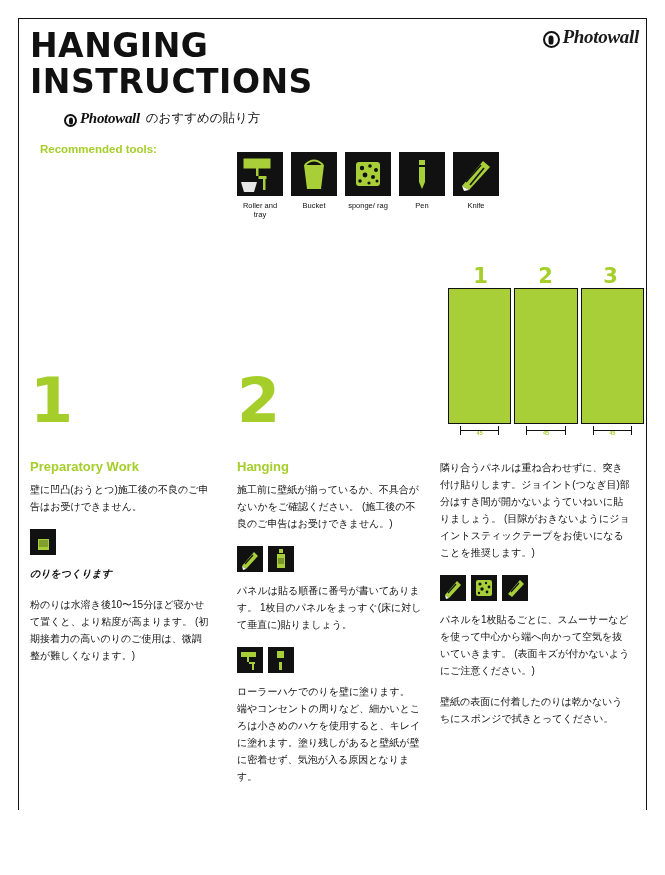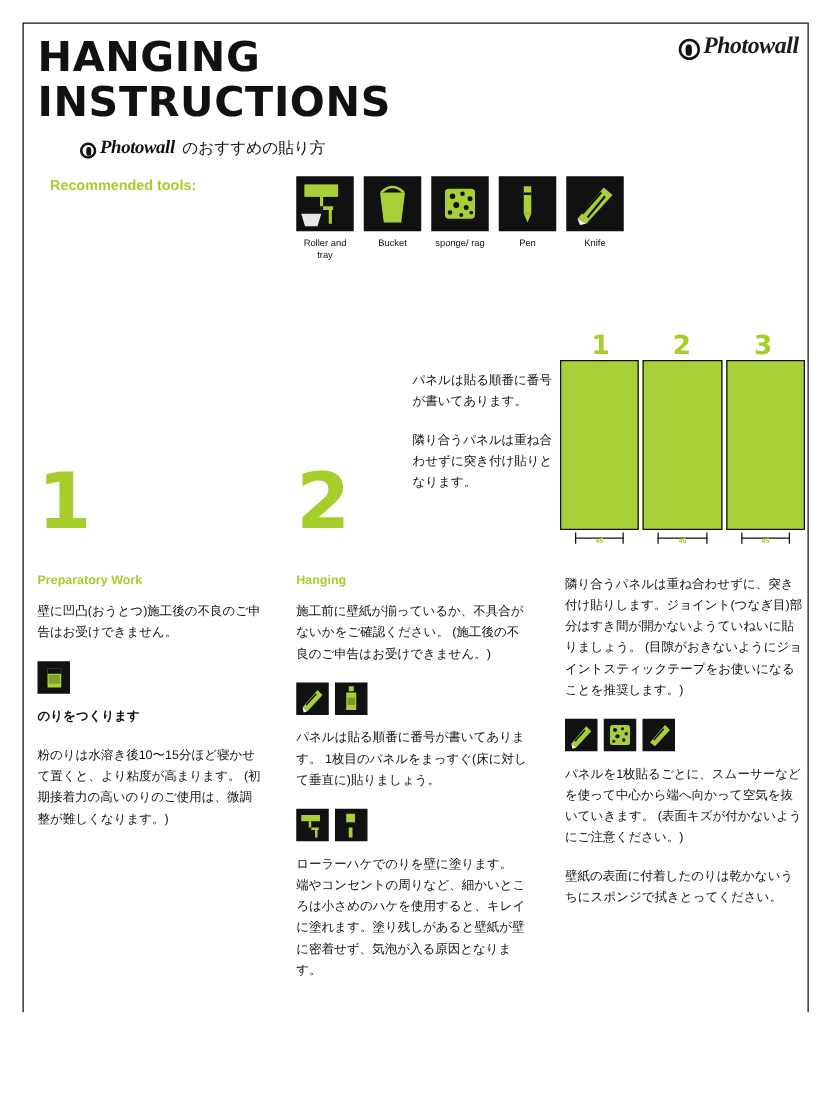--- a/index.html
+++ b/index.html
@@ -96,21 +96,21 @@
     left: 30px;
     top: 143px;
     color: #a6ce2b;
     font-size: 11.5px;
     font-weight: bold;
     margin-left: 10px;
   }
   .tools-row {
     position: absolute;
     left: 237px;
-    top: 141px;
+    top: 152px;
     display: flex;
     gap: 8px;
   }
   .tool {
     width: 46px;
     text-align: center;
   }
   .tool-icon {
     width: 46px;
     height: 44px;
@@ -134,21 +134,21 @@
     color: #a6ce2b;
     line-height: 62px;
   }
   .num1 { left: 30px; top: 370px; }
   .num2 { left: 237px; top: 370px; }
 
   
   .sec-head {
     position: absolute;
     color: #a6ce2b;
-    font-size: 10px;
+    font-size: 13px;
     font-weight: bold;
   }
   .h-prep { left: 30px; top: 459px; }
   .h-hang { left: 237px; top: 459px; }
 
   
   .panel-nums {
     position: absolute;
     top: 264px;
     left: 448px;
@@ -222,26 +222,27 @@
   
   .col {
     position: absolute;
     font-size: 10px;
     line-height: 17px;
     color: #111;
   }
   .col p { margin: 0 0 14px 0; }
   .col-1 { left: 30px; top: 481px; width: 180px; }
   .col-2 { left: 237px; top: 481px; width: 185px; }
-  .col-3 { left: 452px; top: 459px; width: 190px; }
+  .col-3 { left: 440px; top: 459px; width: 190px; }
 
   .sub-bold {
     font-weight: bold;
     font-size: 10px;
     margin: 0 0 8px 0;
+    font-style: italic;
   }
 
   
   .mini-icons {
     display: flex;
     gap: 5px;
     margin: 4px 0 10px 0;
   }
   .mini {
     width: 26px;
@@ -342,24 +343,20 @@
         </svg>
       </div>
       <div class="tool-name">Knife</div>
     </div>
 
   </div>
 
   <div class="bignum num1">1</div>
   <div class="bignum num2">2</div>
 
-  <div class="col" style="left:330px; top:296px; width:120px;">
-    <p>パネルは貼る順番に番号が書いてあります。</p>
-    <p>隣り合うパネルは重ね合わせずに突き付け貼りとなります。</p>
-  </div>
 
   <div class="panel-nums">
     <span>1</span>
     <span>2</span>
     <span>3</span>
   </div>
   <div class="panels">
     <div class="panel"></div>
     <div class="panel"></div>
     <div class="panel"></div>

